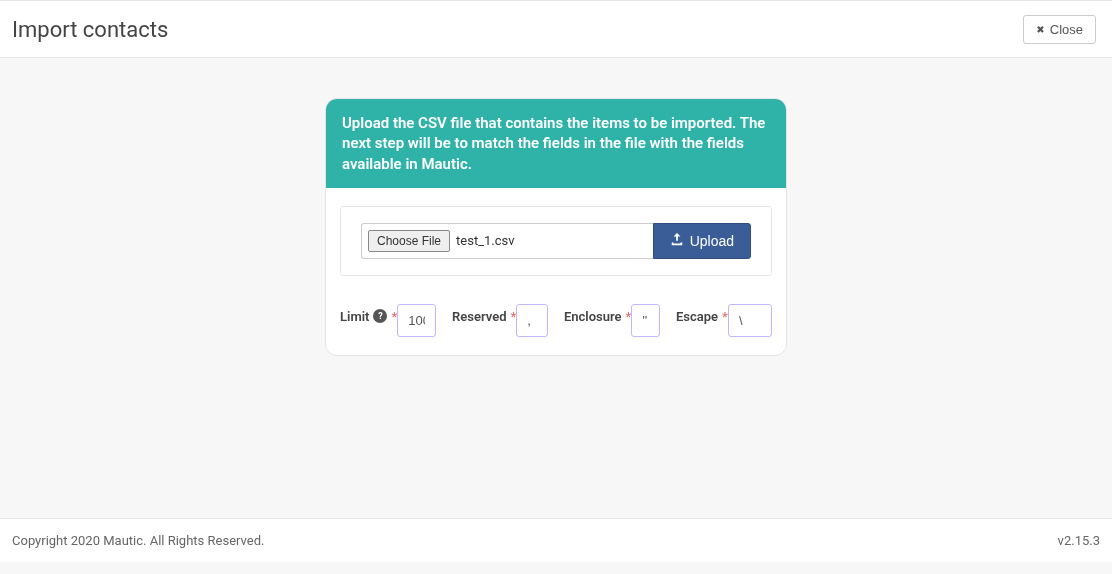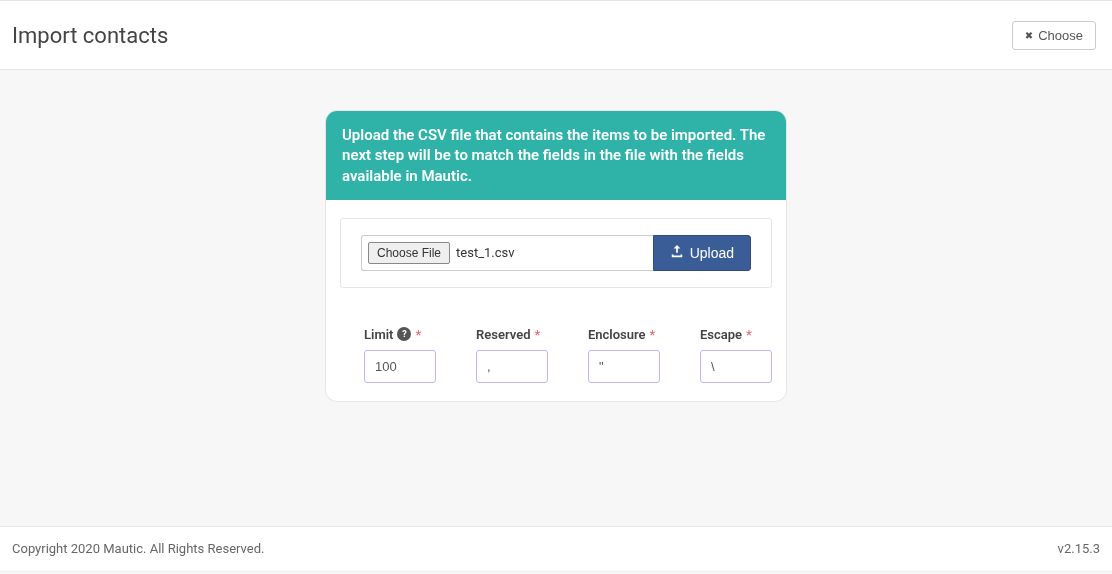--- a/index.html
+++ b/index.html
@@ -17,21 +17,21 @@
       overflow: hidden;
     }
     .header {
       background: #fff;
       border-top: 1px solid #e5e5e5;
       border-bottom: 1px solid #e5e5e5;
       padding: 14px 16px 14px 12px;
       display: flex;
       justify-content: space-between;
       align-items: center;
-      height: 70px;
+      height: 58px;
       gap: 32px;
     }
     .page-title {
       font-size: 22px;
       font-weight: 400;
       color: #444;
     }
     .close-btn {
       background: #fff;
       border: 1px solid #ccc;
@@ -67,21 +67,21 @@
       font-weight: 600;
       line-height: 1.35;
     }
     .panel-body {
       padding: 18px 14px 18px 14px;
     }
     .upload-section {
       border: 1px solid #e5e5e5;
       border-radius: 3px;
       padding: 16px 20px;
-      margin-bottom: 39px;
+      margin-bottom: 28px;
     }
     .upload-row {
       display: flex;
       align-items: stretch;
     }
     .file-input-wrap {
       flex: 1;
       border: 1px solid #ccc;
       border-right: none;
       border-radius: 3px 0 0 3px;
@@ -123,22 +123,21 @@
       height: 14px;
       fill: #fff;
     }
     .fields-row {
       display: flex;
       gap: 16px;
     }
     .field-group {
       flex: 1;
       display: flex;
-      flex-direction: column;
-      margin-left: 24px;
+      flex-direction: row;
     }
     .field-label {
       font-size: 13px;
       font-weight: 600;
       color: #444;
       margin-bottom: 8px;
       display: flex;
       align-items: center;
       gap: 2px;
     }
@@ -163,41 +162,41 @@
       border: 1px solid #c4b5fd;
       border-radius: 3px;
       padding: 8px 10px;
       font-size: 13px;
       color: #555;
       background: #fff;
       width: 100%;
     }
     .footer {
       position: absolute;
-      bottom: 4px;
+      bottom: 12px;
       left: 0;
       right: 0;
       border-top: 1px solid #e5e5e5;
       background: #fff;
       padding: 14px 12px;
       display: flex;
       justify-content: space-between;
       font-size: 13px;
       color: #666;
       gap: 38px;
     }
   </style>
 </head>
 <body>
 
 <div class="header">
   <h1 class="page-title">Import contacts</h1>
   <button class="close-btn">
     <span class="close-icon">✖</span>
-    <span>Choose</span>
+    <span>Close</span>
   </button>
 </div>
 
 <div class="content-area">
   <div class="panel">
     <div class="panel-header">Upload the CSV file that contains the items to be imported. The next step will be to match the fields in the file with the fields available in Mautic.</div>
     <div class="panel-body">
 
       <div class="upload-section">
         <div class="upload-row">

